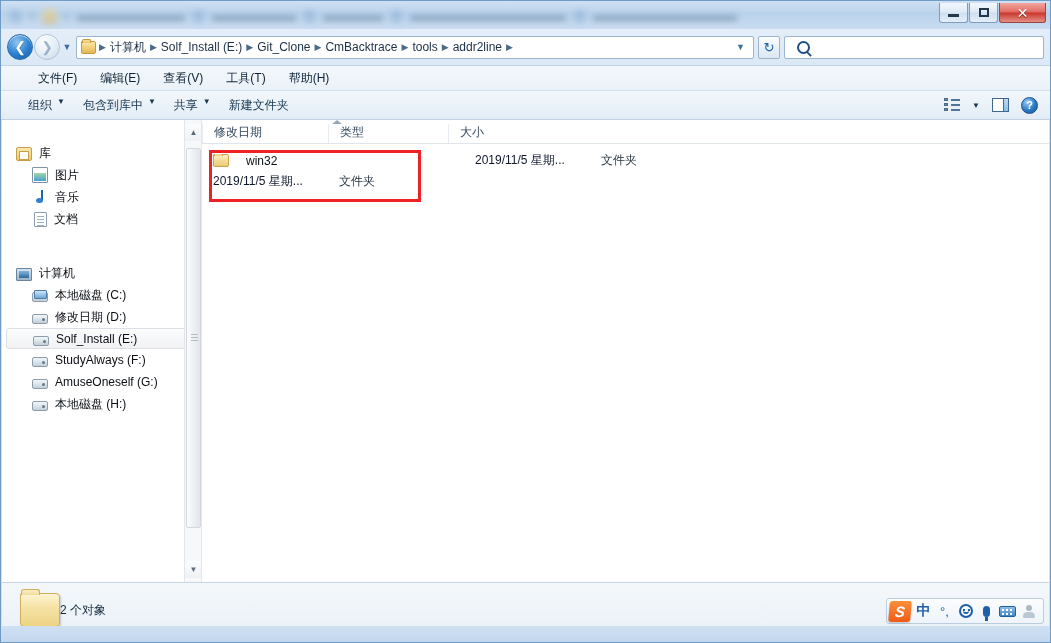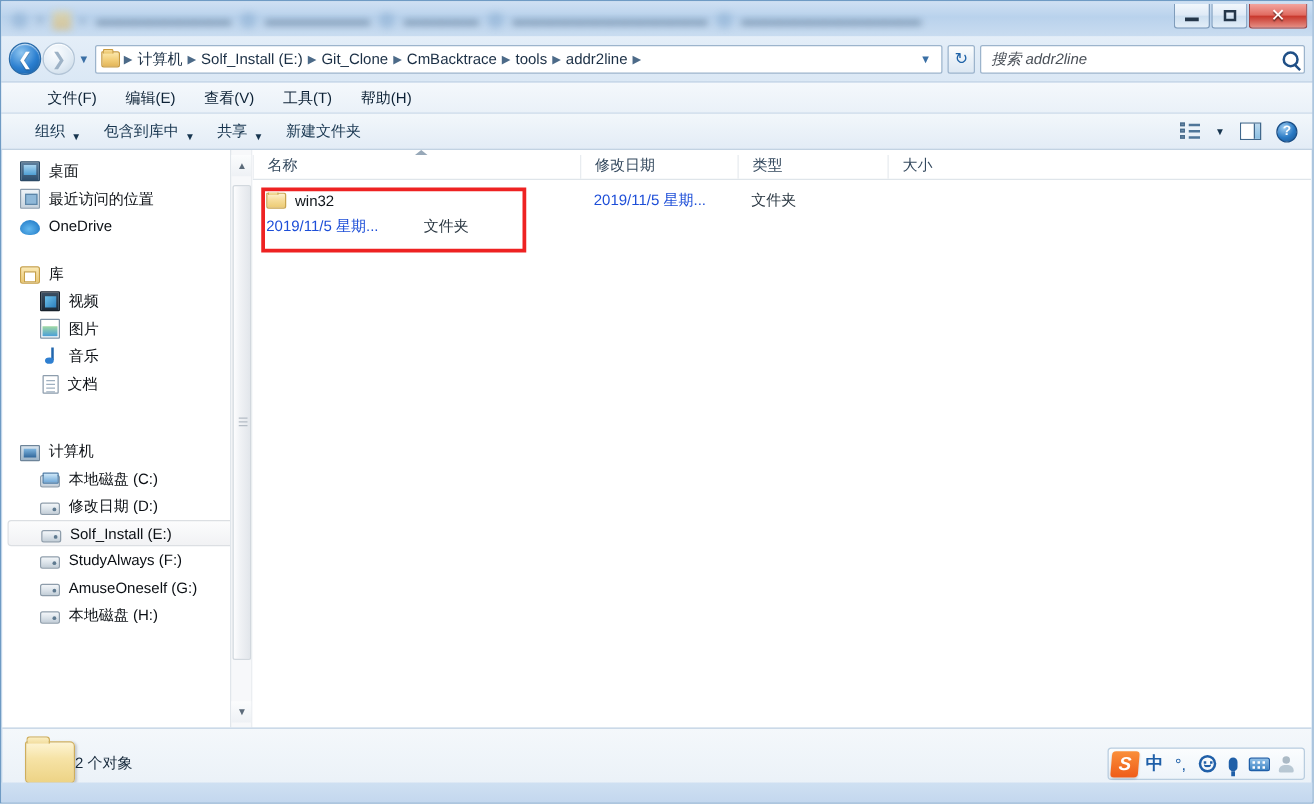--- a/index.html
+++ b/index.html
@@ -186,21 +186,21 @@
     position: absolute; left: 0; top: 89px;
     width: 1049px; height: 30px;
     background: linear-gradient(180deg,#f2f7fb 0%,#e3ecf6 100%);
     border-top: 1px solid #d3e0ec;
     border-bottom: 1px solid #c2d2e2;
     display: flex; align-items: center;
     padding: 0 6px 0 18px;
   }
   .tbitem {
     font-size: 12px; color: #17354f;
-    display: flex; align-items: flex-end; gap: 5px;
+    display: flex; align-items: flex-start; gap: 5px;
     padding: 4px 9px; white-space: nowrap;
   }
   .tbcaret { font-size: 8px; color: #17354f; }
   .tbspacer { flex: 1 1 auto; }
   .tbicon { display: flex; align-items: center; padding: 3px 6px; }
 
   .viewicon { width: 16px; height: 14px; position: relative; }
   .viewicon i {
     position: absolute; left: 0; width: 4px; height: 3px;
     background: #6a8aa8; border: 1px solid #4a6c8c; box-sizing: border-box;
@@ -420,35 +420,35 @@
     width: 0; height: 0;
     border-left: 5px solid transparent;
     border-right: 5px solid transparent;
     border-bottom: 4px solid #97a8b8;
   }
   .row {
     height: 21px; display: flex; align-items: center;
     font-size: 12px; color: #0d1318;
   }
   .cell { overflow: hidden; white-space: nowrap; }
-  .cell-name { display: flex; align-items: center; gap: 7px; padding-left: 11px; }
+  .cell-name { display: flex; align-items: center; gap: 17px; padding-left: 11px; }
   .folder-ico {
     width: 16px; height: 13px; flex: none; position: relative;
     background: linear-gradient(180deg,#fdf2cf 0%,#f6dd9b 45%,#eccb74 100%);
     border: 1px solid #c8a košt;
     border: 1px solid #c9a44e;
     border-radius: 1px 2px 2px 2px;
   }
   .folder-ico::before {
     content:''; position:absolute; left:0; top:-3px; width:7px; height:3px;
     background: linear-gradient(180deg,#f8e5ae,#edd188);
     border: 1px solid #c9a44e; border-bottom: none;
     border-radius: 2px 2px 0 0;
   }
-  .cell-date { padding-left: 11px; color: #1d4ed8; }
+  .cell-date { padding-left: 11px; color: #0f172a; }
   .cell-type { padding-left: 11px; color: #2a3742; }
   .cell-size { padding-left: 11px; }
 
   #redbox {
     position: absolute;
     border: 3px solid #ee2222;
     pointer-events: none;
   }
 
   
@@ -613,21 +613,20 @@
       <span class="crumb">addr2line</span>
       <span class="crumb-sep">▶</span>
       <span class="crumb-caret">▼</span>
     </div>
 
     <div id="refreshbtn">
       <span>↻</span>
     </div>
 
     <div id="searchbox">
-      <input id="searchinput" type="text" placeholder="搜索 addr2line" style="">
       <span class="mag"></span>
     </div>
   </div>
 
   <div id="menubar">
     <span class="menuitem">文件(F)</span>
     <span class="menuitem">编辑(E)</span>
     <span class="menuitem">查看(V)</span>
     <span class="menuitem">工具(T)</span>
     <span class="menuitem">帮助(H)</span>
@@ -673,47 +672,29 @@
     </div>
     <div class="tbicon">
       <span class="helpicon">?</span>
     </div>
   </div>
 
   <div id="main">
 
     <div id="sidebar">
 
-      <div class="navgroup">
-        <div class="navitem root">
-          <span class="ico ico-desktop"></span>
-          <span>桌面</span>
-        </div>
-        <div class="navitem root">
-          <span class="ico ico-recent"></span>
-          <span>最近访问的位置</span>
-        </div>
-        <div class="navitem root">
-          <span class="ico ico-onedrive"></span>
-          <span>OneDrive</span>
-        </div>
-      </div>
 
       <div class="navspace"></div>
 
       <div class="navgroup">
         <div class="navitem root">
           <span class="ico ico-lib"></span>
           <span>库</span>
         </div>
         <div class="navitem child">
-          <span class="ico ico-video"></span>
-          <span>视频</span>
-        </div>
-        <div class="navitem child">
           <span class="ico ico-pics"></span>
           <span>图片</span>
         </div>
         <div class="navitem child">
           <span class="ico ico-music"></span>
           <span>音乐</span>
         </div>
         <div class="navitem child">
           <span class="ico ico-doc"></span>
           <span>文档</span>
@@ -764,21 +745,20 @@
         <div class="sb-arrow sb-down">
           <span>▼</span>
         </div>
       </div>
     </div>
 
     <div id="filearea">
 
       <div id="colheader">
         <div id="sortmark"></div>
-        <div class="col" style="width:262px">名称</div>
         <div class="col" style="width:126px">修改日期</div>
         <div class="col" style="width:120px">类型</div>
         <div class="col" style="width:72px">大小</div>
       </div>
 
       <div style="height:6px"></div>
 
       <div class="row">
         <div class="cell cell-name" style="width:262px">
           <span class="folder-ico"></span>

